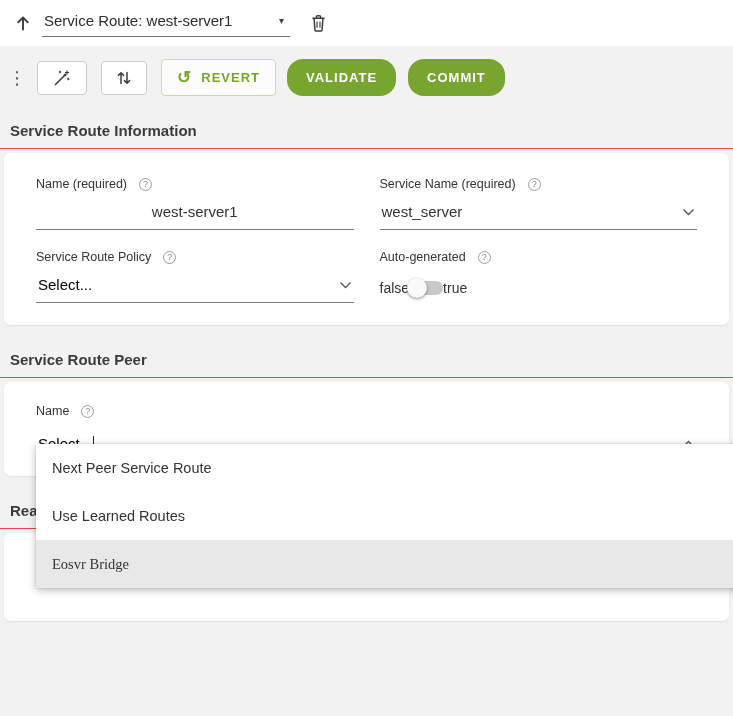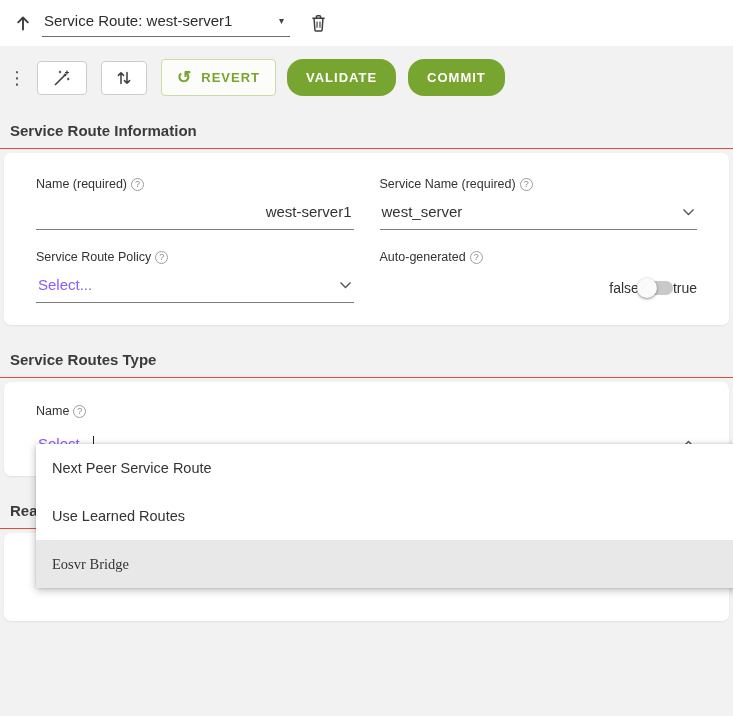--- a/index.html
+++ b/index.html
@@ -27,26 +27,26 @@
   .tool-btn.narrow { width: 46px; }
   .revert-btn { height: 37px; display: flex; align-items: center; gap: 9px; padding: 0 15px; background: #fcfdfa; border: 1px solid #c9dca4; border-radius: 4px; color: #78a52f; font-size: 13px; letter-spacing: 1px; font-weight: 600; margin-right: 11px; cursor: pointer; }
   .revert-glyph { font-size: 17px; line-height: 1; }
   .primary-btn { height: 37px; padding: 0 19px; background: #78a52f; border: none; border-radius: 16px; color: #fff; font-size: 13px; font-weight: 700; letter-spacing: 1px; margin-right: 12px; cursor: pointer; }
 
   
   .section-heading { margin-top: 26px; padding: 0 10px 9px; font-size: 15px; font-weight: 700; color: #3b3b3b; border-bottom: 1px solid #ef4444; }
   .card { background: #fff; margin: 4px; border-radius: 7px; box-shadow: 0 1px 2px rgba(0,0,0,.07); }
   .card.info { padding: 24px 32px 22px; display: grid; grid-template-columns: 1fr 1fr; column-gap: 26px; row-gap: 20px; }
 
-  .field-label { display: flex; align-items: center; gap: 4px; font-size: 12.5px; color: #333; margin-bottom: 9px; }
+  .field-label { display: flex; align-items: center; gap: 12px; font-size: 12.5px; color: #333; margin-bottom: 9px; }
   .help { width: 13px; height: 13px; border: 1px solid #9d9d9d; border-radius: 50%; color: #8a8a8a; font-size: 9px; display: inline-flex; align-items: center; justify-content: center; flex: 0 0 auto; cursor: pointer; }
-  .input-line { display: flex; align-items: center; justify-content: flex-end; border-bottom: 1px solid #7c7c7c; padding: 3px 2px 9px; font-size: 15px; color: #333; cursor: text; }
-  .placeholder { color: #8b5cf6; }
-
-  .toggle-row { display: flex; align-items: center; gap: 0; font-size: 14px; color: #333; padding-top: 7px; justify-content: flex-end; }
+  .input-line { display: flex; align-items: center; justify-content: center; border-bottom: 1px solid #7c7c7c; padding: 3px 2px 9px; font-size: 15px; color: #333; cursor: text; }
+  .placeholder { color: #000000; }
+
+  .toggle-row { display: flex; align-items: center; gap: 0; font-size: 14px; color: #333; padding-top: 7px; }
   .switch { width: 34px; height: 14px; background: #c9c9c9; border-radius: 7px; position: relative; cursor: pointer; }
   .knob { position: absolute; left: -2px; top: -3px; width: 20px; height: 20px; border-radius: 50%; background: #fafafa; box-shadow: 0 1px 3px rgba(0,0,0,.45); }
 
   .card.type { padding: 22px 32px 14px; }
   .type-input { display: flex; align-items: center; border-bottom: 2px solid #78a52f; padding: 8px 2px 8px; font-size: 15px; color: #555; cursor: text; }
   .cursor-bar { width: 1px; height: 16px; background: #222; margin-left: 1px; }
   .chev { margin-left: auto; display: flex; align-items: center; }
 
   .card.partial { height: 88px; }
 
@@ -161,21 +161,21 @@
     <div class="toggle-row">
       <span>false</span>
       <span class="switch">
         <span class="knob"></span>
       </span>
       <span>true</span>
     </div>
   </div>
 </div>
 
-<div class="section-heading">Service Routes Type</div>
+<div class="section-heading">Service Route Peer</div>
 
 <div class="card type">
   <div class="field-label">
     <span>Name</span>
     <span class="help">?</span>
   </div>
   <div class="type-input">
     <span class="placeholder">Select...</span>
     <span class="cursor-bar"></span>
     <span class="chev">

